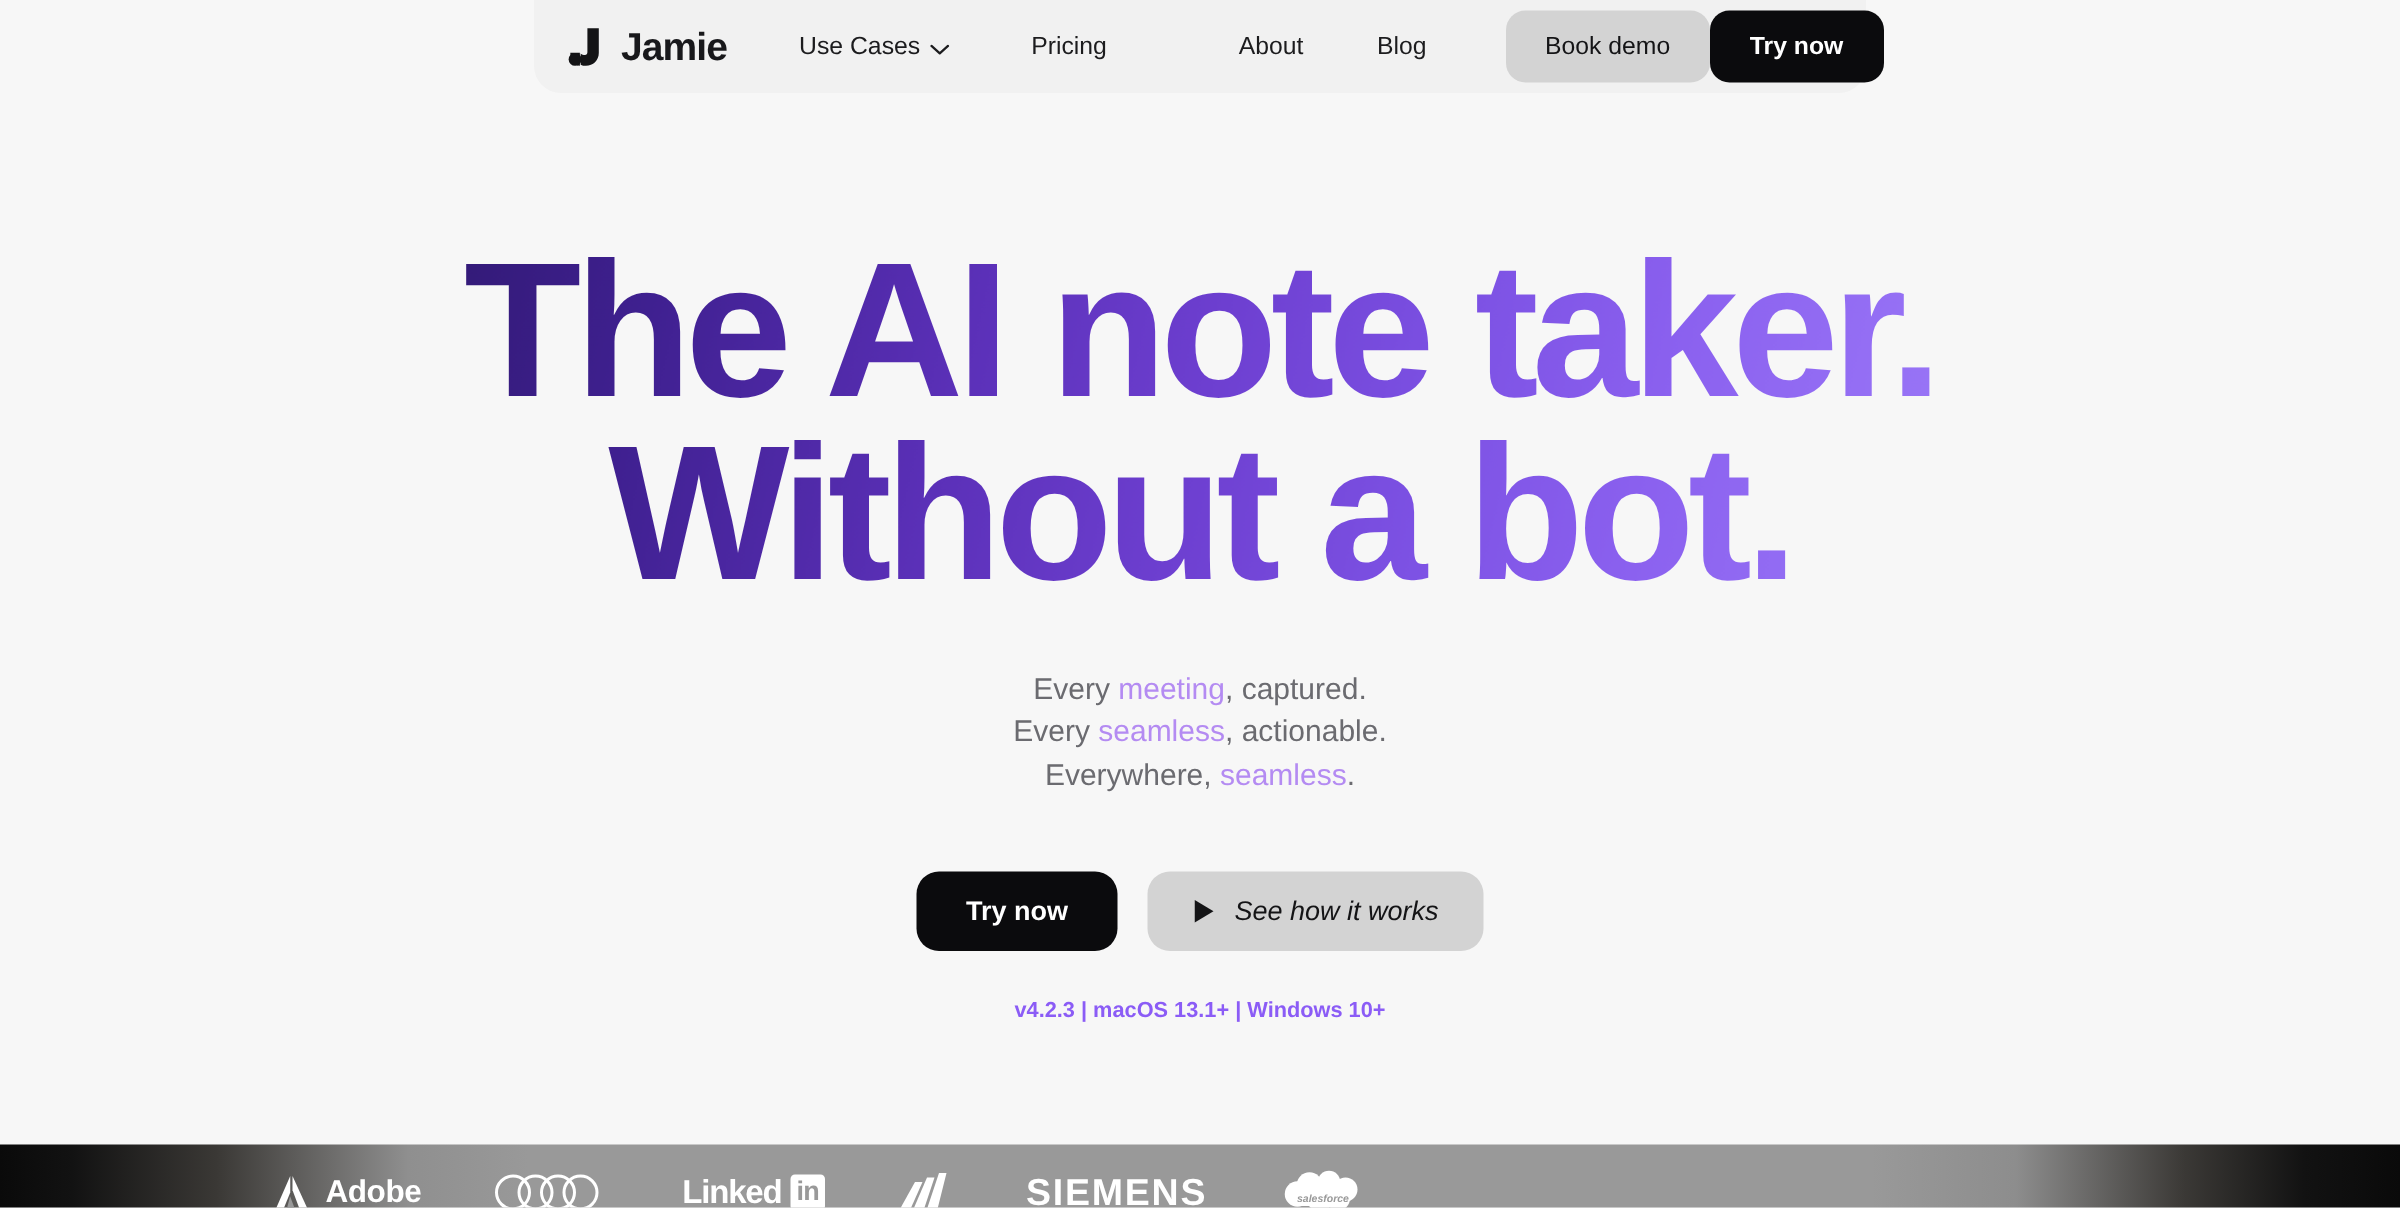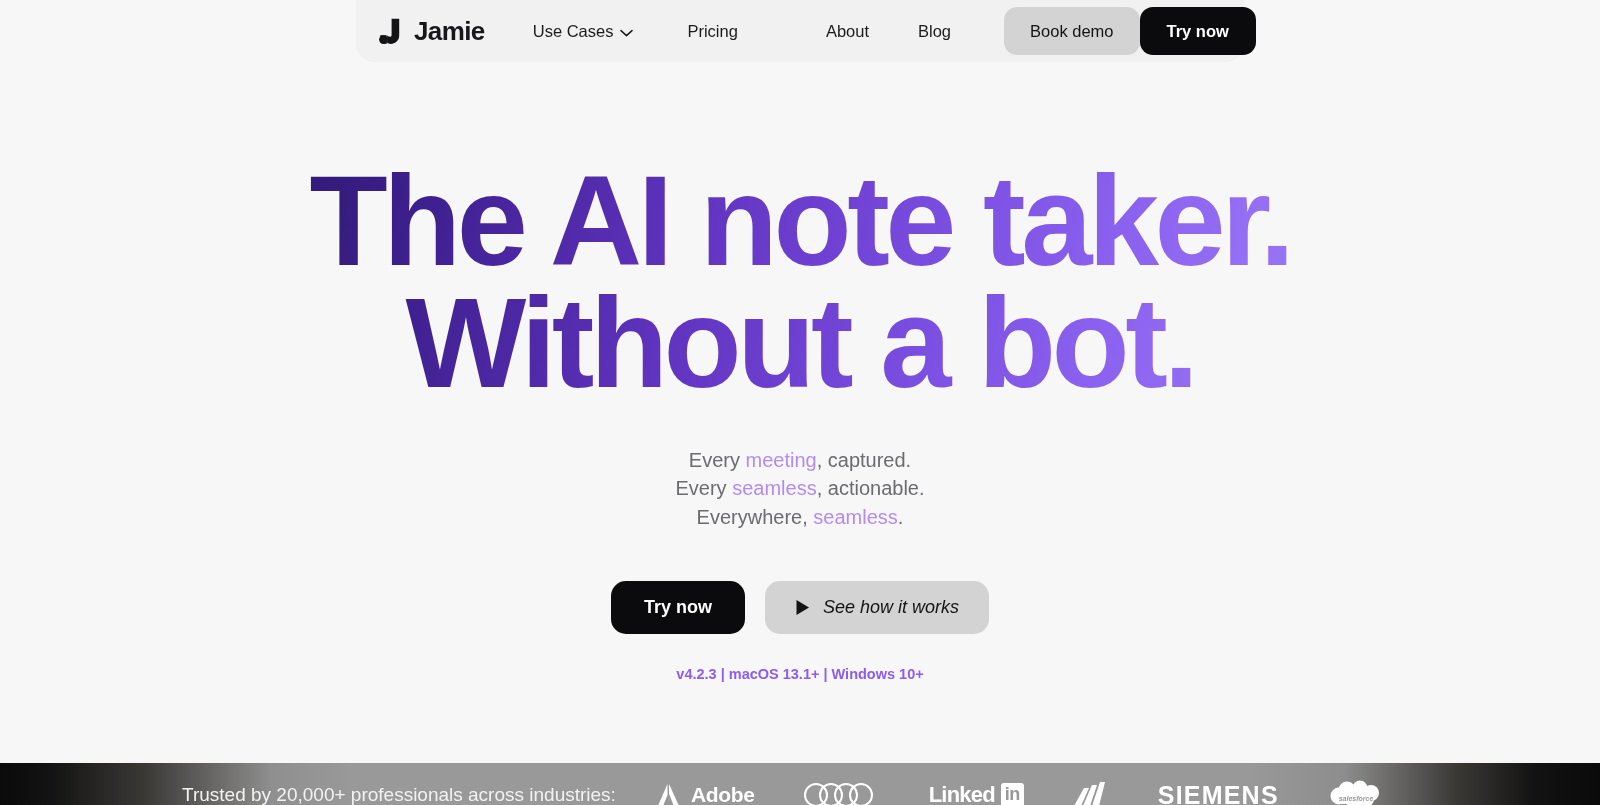--- a/index.html
+++ b/index.html
@@ -218,21 +218,20 @@
     </button>
   </div>
 
   <div class="version">v4.2.3 | macOS 13.1+ | Windows 10+</div>
 
 </section>
 
 <div class="trusted-bar">
   <div class="trusted-inner">
 
-    <span class="trusted-label">Trusted by 20,000+ professionals across industries:</span>
 
     <div class="brand">
       <svg width="26" height="26" viewBox="0 0 26 26">
         <path d="M13 2 L24 26 H18.5 L13 11.5 Z" fill="#ffffff"></path>
         <path d="M11.5 2 L1 26 H6.2 L11.5 13 Z" fill="#ffffff"></path>
         <path d="M11.4 15.5 L14.6 24 H9.2 Z" fill="#999999"></path>
       </svg>
       <span class="brand-adobe-txt">Adobe</span>
     </div>
 

